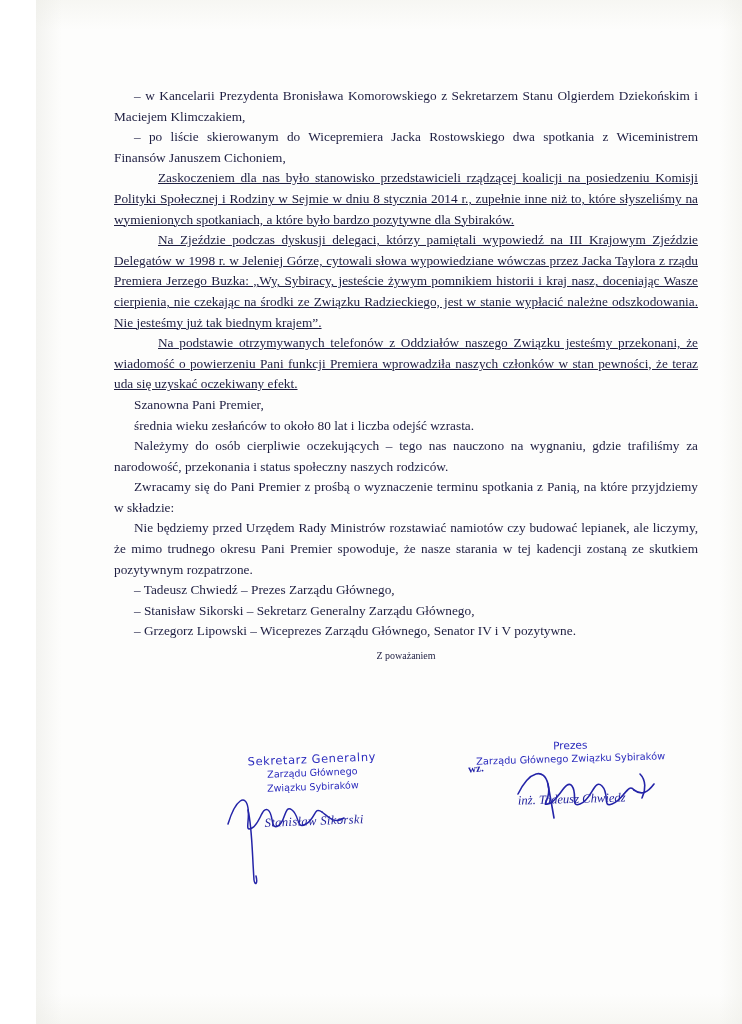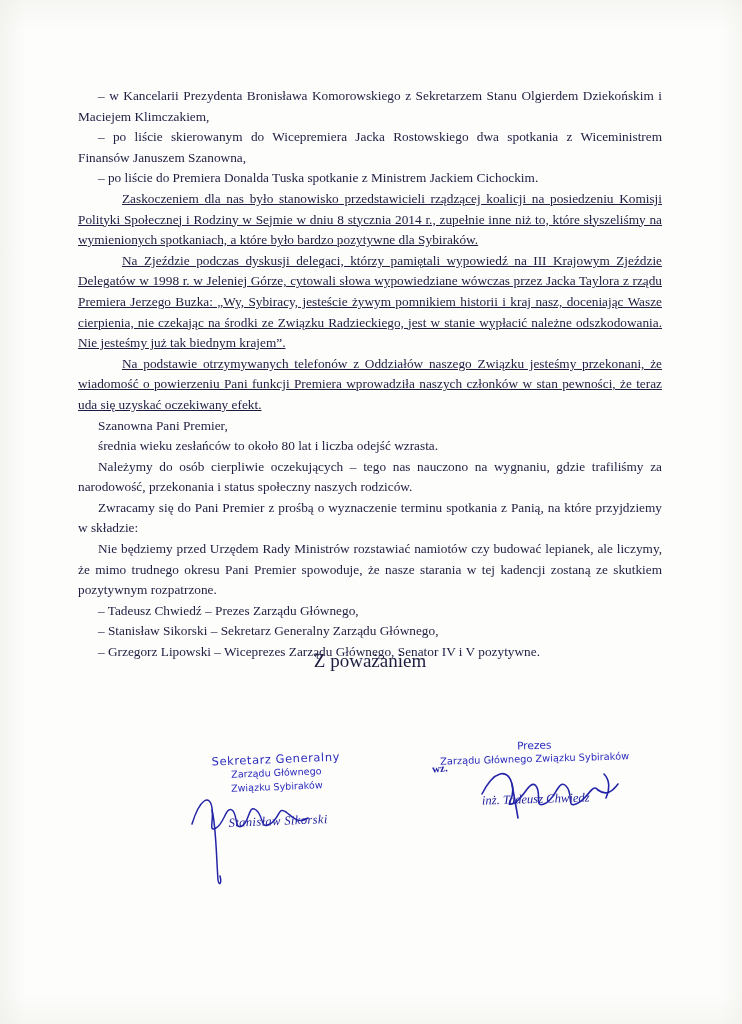--- a/index.html
+++ b/index.html
@@ -12,20 +12,21 @@
     height: 1024px;
     position: relative;
     font-family: "Liberation Serif", serif;
     color: #1c1c3a;
     overflow: hidden;
   }
   .page {
     position: absolute;
     inset: 0;
     background: #fdfdfc;
+    margin-left: 36px;
   }
   
   .page::before {
     content: "";
     position: absolute;
     inset: 0;
     background:
       linear-gradient(90deg, rgba(235,235,230,0.55) 0px, rgba(255,255,255,0) 26px),
       linear-gradient(270deg, rgba(238,238,232,0.5) 0px, rgba(255,255,255,0) 22px),
       linear-gradient(180deg, rgba(240,240,234,0.5) 0px, rgba(255,255,255,0) 30px),
@@ -52,21 +53,21 @@
     text-decoration: underline;
   }
   .list-line {
     text-indent: 20px;
   }
   .sign-off {
     position: absolute;
     left: 78px;
     top: 650px;
     width: 584px;
-    font-size: 19px;
+    font-size: 10px;
     text-align: center;
     color: #1d1d40;
   }
   
   .sig-left {
     position: absolute;
     left: 172px;
     top: 752px;
     width: 210px;
     text-align: center;
@@ -124,22 +125,21 @@
   }
   .ink svg { display: block; overflow: visible; }
 </style>
 </head>
 <body>
 
 <div class="page">
 
   <div class="body-text">
     <p class="p list-line">– w Kancelarii Prezydenta Bronisława Komorowskiego z Sekretarzem Stanu Olgierdem Dziekońskim i Maciejem Klimczakiem,</p>
-    <p class="p list-line">– po liście skierowanym do Wicepremiera Jacka Rostowskiego dwa spotkania z Wiceministrem Finansów Januszem Szanowna,</p>
-    <p class="p list-line">– po liście do Premiera Donalda Tuska spotkanie z Ministrem Jackiem Cichockim.</p>
+    <p class="p list-line">– po liście skierowanym do Wicepremiera Jacka Rostowskiego dwa spotkania z Wiceministrem Finansów Januszem Cichoniem,</p>
     <p class="p indent">Zaskoczeniem dla nas było stanowisko przedstawicieli rządzącej koalicji na posiedzeniu Komisji Polityki Społecznej i Rodziny w Sejmie w dniu 8 stycznia 2014 r., zupełnie inne niż to, które słyszeliśmy na wymienionych spotkaniach, a które było bardzo pozytywne dla Sybiraków.</p>
     <p class="p indent">Na Zjeździe podczas dyskusji delegaci, którzy pamiętali wypowiedź na III Krajowym Zjeździe Delegatów w 1998 r. w Jeleniej Górze, cytowali słowa wypowiedziane wówczas przez Jacka Taylora z rządu Premiera Jerzego Buzka: „Wy, Sybiracy, jesteście żywym pomnikiem historii i kraj nasz, doceniając Wasze cierpienia, nie czekając na środki ze Związku Radzieckiego, jest w stanie wypłacić należne odszkodowania. Nie jesteśmy już tak biednym krajem”.</p>
     <p class="p indent">Na podstawie otrzymywanych telefonów z Oddziałów naszego Związku jesteśmy przekonani, że wiadomość o powierzeniu Pani funkcji Premiera wprowadziła naszych członków w stan pewności, że teraz uda się uzyskać oczekiwany efekt.</p>
     <p class="p list-line">Szanowna Pani Premier,</p>
     <p class="p list-line">średnia wieku zesłańców to około 80 lat i liczba odejść wzrasta.</p>
     <p class="p list-line">Należymy do osób cierpliwie oczekujących – tego nas nauczono na wygnaniu, gdzie trafiliśmy za narodowość, przekonania i status społeczny naszych rodziców.</p>
     <p class="p list-line">Zwracamy się do Pani Premier z prośbą o wyznaczenie terminu spotkania z Panią, na które przyjdziemy w składzie:</p>
     <p class="p list-line">Nie będziemy przed Urzędem Rady Ministrów rozstawiać namiotów czy budować lepianek, ale liczymy, że mimo trudnego okresu Pani Premier spowoduje, że nasze starania w tej kadencji zostaną ze skutkiem pozytywnym rozpatrzone.</p>
     <p class="p list-line">– Tadeusz Chwiedź – Prezes Zarządu Głównego,</p>
     <p class="p list-line">– Stanisław Sikorski – Sekretarz Generalny Zarządu Głównego,</p>

